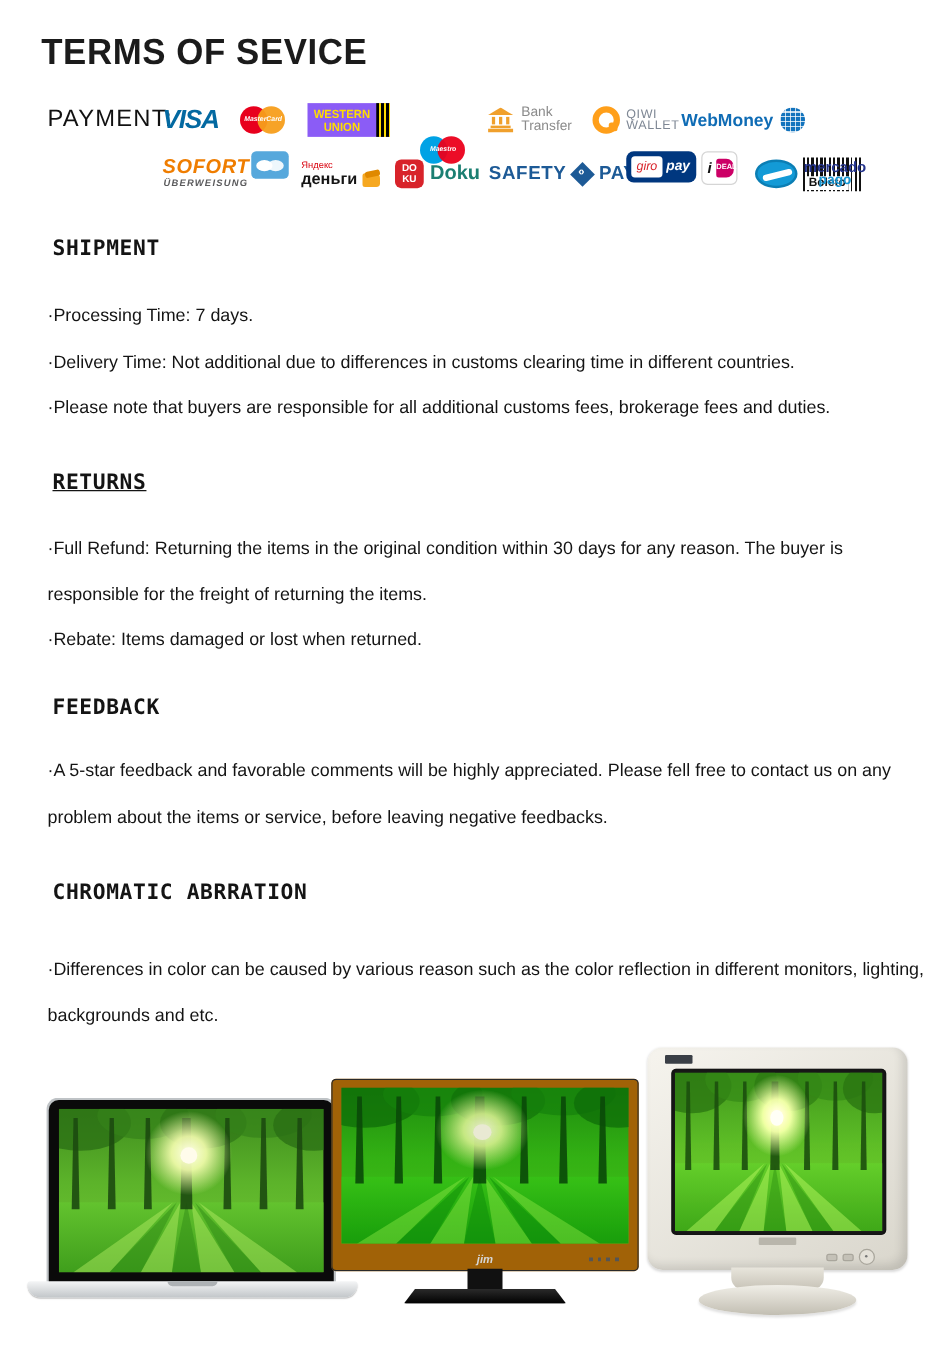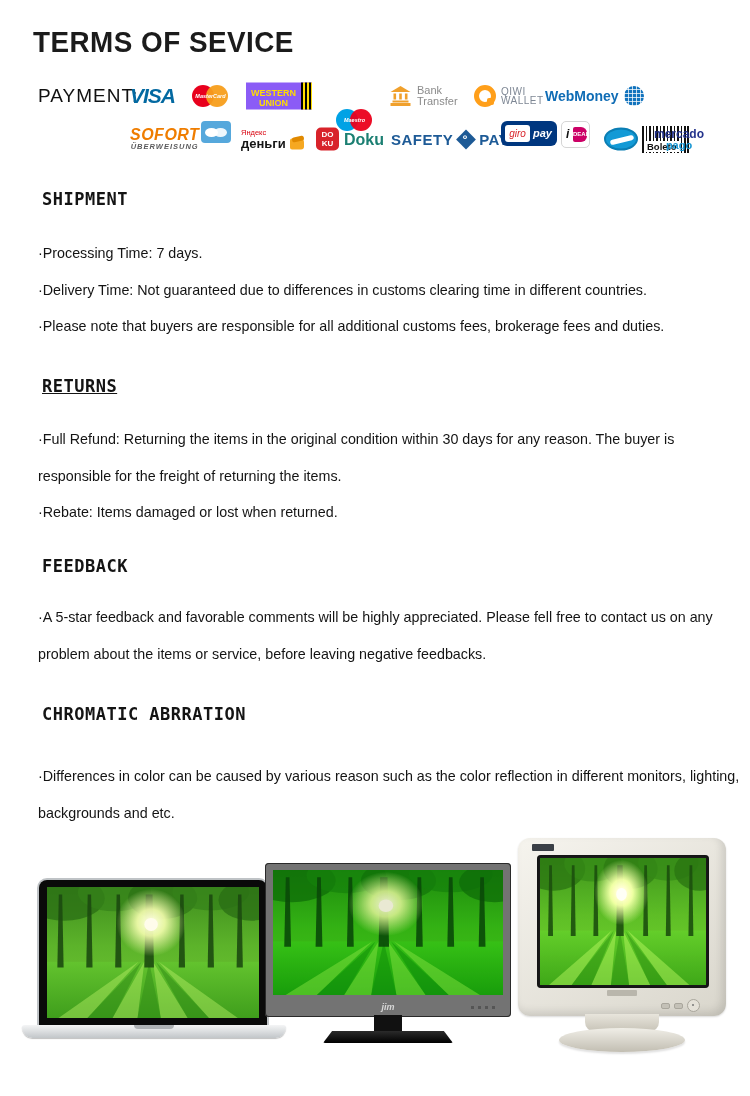--- a/index.html
+++ b/index.html
@@ -74,21 +74,21 @@
   .lg-giropay { left:501px; position:absolute; width:56px; height:25px; background:#00377f; border-radius:6px; }
   .gp-giro { position:absolute; left:4px; top:4px; width:25px; height:17px; background:#fff; border-radius:3px;
              color:#d8232a; font-size:10px; font-weight:normal; font-style:italic; text-align:center; line-height:17px; }
   .gp-pay { position:absolute; right:5px; top:4px; color:#fff; font-size:11px; font-weight:bold; font-style:italic; line-height:17px; }
 
   .lg-ideal { left:561px; position:absolute; width:27px; height:25px; background:#fff; border:1px solid #d5d5d5; border-radius:5px; }
   .id-i { position:absolute; left:4px; top:5px; font-size:12px; font-weight:900; font-style:italic; color:#111; }
   .id-deal { position:absolute; right:2px; top:5px; width:14px; height:15px; background:#cc0066; border-radius:2px 6px 6px 2px;
              color:#fff; font-size:6px; font-weight:bold; text-align:center; line-height:15px; }
 
-  .lg-mercado { left:604px; gap:16px;justify-content:space-between; }
+  .lg-mercado { left:604px; gap:5px;justify-content:space-between; }
   .mp-ellipse { position:relative; width:34px; height:23px; background:#139ad6; border-radius:50%; border:2px solid #0b7eb4; box-sizing:border-box; overflow:hidden; }
   .mp-ellipse::after { content:""; position:absolute; left:4px; top:8px; width:24px; height:5px; background:#fff; border-radius:3px; transform:rotate(-14deg); }
   .mp-text { text-align:center; }
   .mp-1 { display:block; font-size:12px; line-height:11px; font-weight:bold; color:#24338c; }
   .mp-2 { display:block; font-size:11px; line-height:11px; font-weight:bold; color:#1796d3; }
 
   
   .sec-head { position:absolute; left:42px; margin:0; font-family:"DejaVu Sans Mono", monospace;
               font-weight:bold; font-size:17px; letter-spacing:0.5px; color:#141414; }
   .sec-body { position:absolute; left:38px; width:705px; }
@@ -105,21 +105,21 @@
   .laptop { position:absolute; left:22px; top:878px; width:264px; height:162px; }
   .laptop-lid { position:absolute; left:15px; top:0; width:232px; height:149px; background:#0a0a0a;
                 border:2px solid #bfc3c6; border-bottom:none; border-radius:10px 10px 0 0;
                 padding:7px 8px 9px; box-sizing:border-box; }
   .laptop-base { position:absolute; left:0; top:147px; width:264px; height:13px;
                  background:linear-gradient(#f4f5f6,#c2c6c9); border-radius:3px 3px 12px 12px; box-shadow:0 1px 1px rgba(0,0,0,.25); }
   .laptop-base::before { content:""; position:absolute; left:50%; top:0; transform:translateX(-50%);
                  width:40px; height:4px; background:#aeb2b5; border-radius:0 0 5px 5px; }
 
   .tv { position:absolute; left:265px; top:863px; width:246px; height:180px; }
-  .tv-panel { position:absolute; left:0; top:0; width:246px; height:154px; background:#737373; border-radius:4px;
+  .tv-panel { position:absolute; left:0; top:0; width:246px; height:154px; background:#a16207; border-radius:4px;
               padding:7px 8px 22px; box-sizing:border-box; box-shadow:inset 0 0 0 1px #2a2a2a; }
   .tv-panel .forest { filter:brightness(0.92) saturate(1.3) hue-rotate(8deg); }
   .tv-brand { position:absolute; bottom:5px; left:50%; transform:translateX(-50%); color:#d6d6d6;
               font-size:9px; font-weight:bold; font-style:italic; }
   .tv-leds { position:absolute; bottom:8px; right:14px; width:26px; height:3px;
              background:repeating-linear-gradient(90deg,#555 0 3px,transparent 3px 7px); }
   .tv-neck { position:absolute; left:50%; top:152px; transform:translateX(-50%); width:28px; height:18px; background:#111; }
   .tv-base { position:absolute; left:50%; top:168px; transform:translateX(-50%); width:130px; height:12px;
              background:linear-gradient(#2b2b2b,#000); clip-path:polygon(7% 0,93% 0,100% 100%,0 100%); border-radius:2px; }
 
@@ -248,21 +248,21 @@
       <span class="mp-text">
         <span class="mp-1">mercado</span>
         <span class="mp-2">pago</span>
       </span>
     </span>
   </div>
 
   <h2 class="sec-head h-shipment">SHIPMENT</h2>
   <div class="sec-body b-shipment">
     <p>·Processing Time: 7 days.</p>
-    <p>·Delivery Time: Not guaranteed due to differences in customs clearing time in different countries.</p>
+    <p>·Delivery Time: Not additional due to differences in customs clearing time in different countries.</p>
     <p>·Please note that buyers are responsible for all additional customs fees, brokerage fees and duties.</p>
   </div>
 
   <h2 class="sec-head h-returns">RETURNS</h2>
   <div class="sec-body b-returns">
     <p>·Full Refund: Returning the items in the original condition within 30 days for any reason. The buyer is responsible for the freight of returning the items.</p>
     <p>·Rebate: Items damaged or lost when returned.</p>
   </div>
 
   <h2 class="sec-head h-feedback">FEEDBACK</h2>

